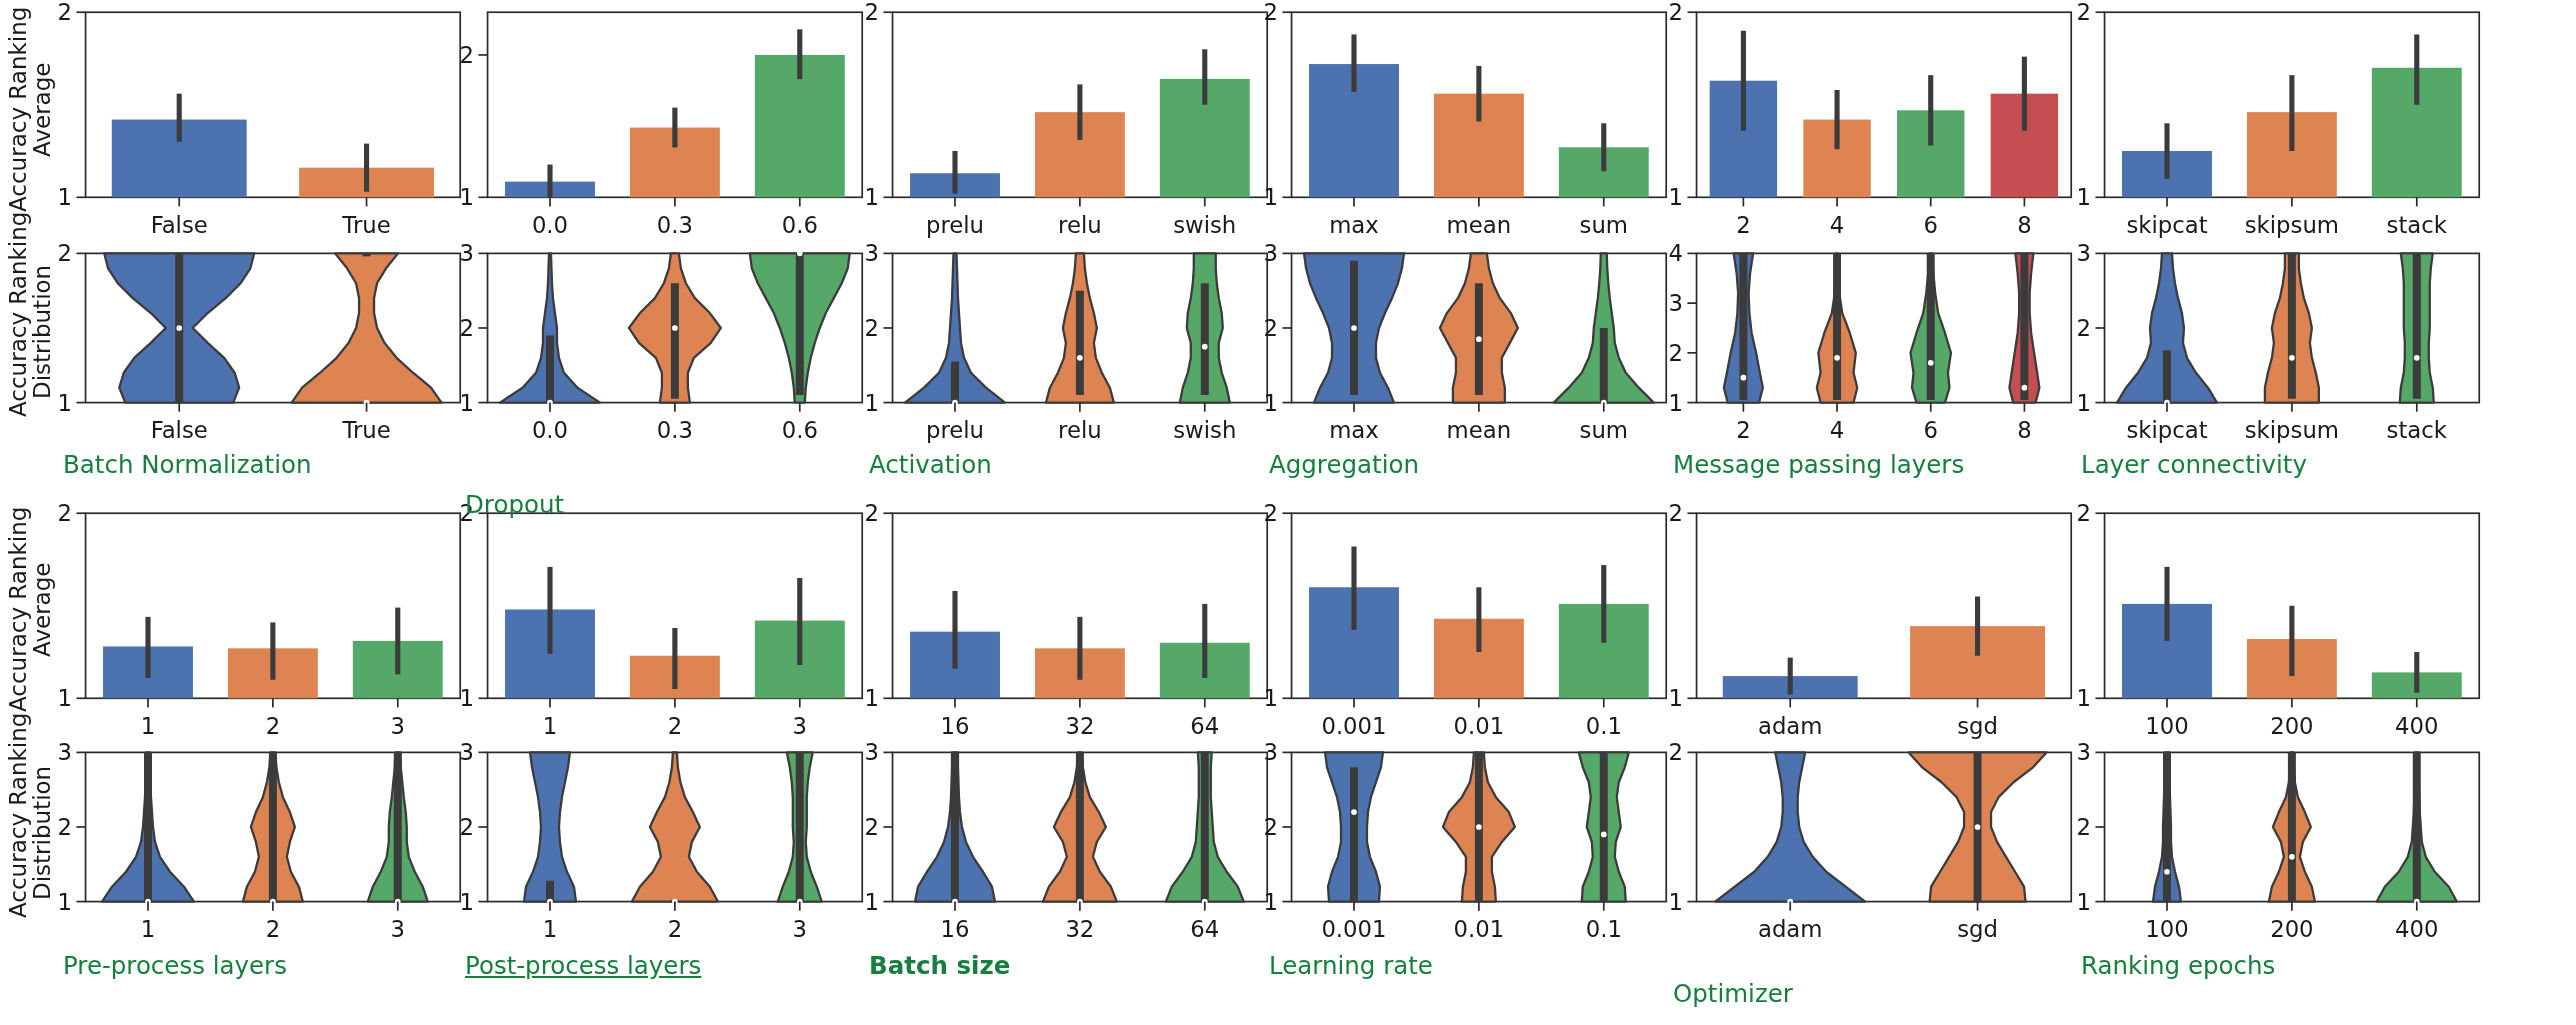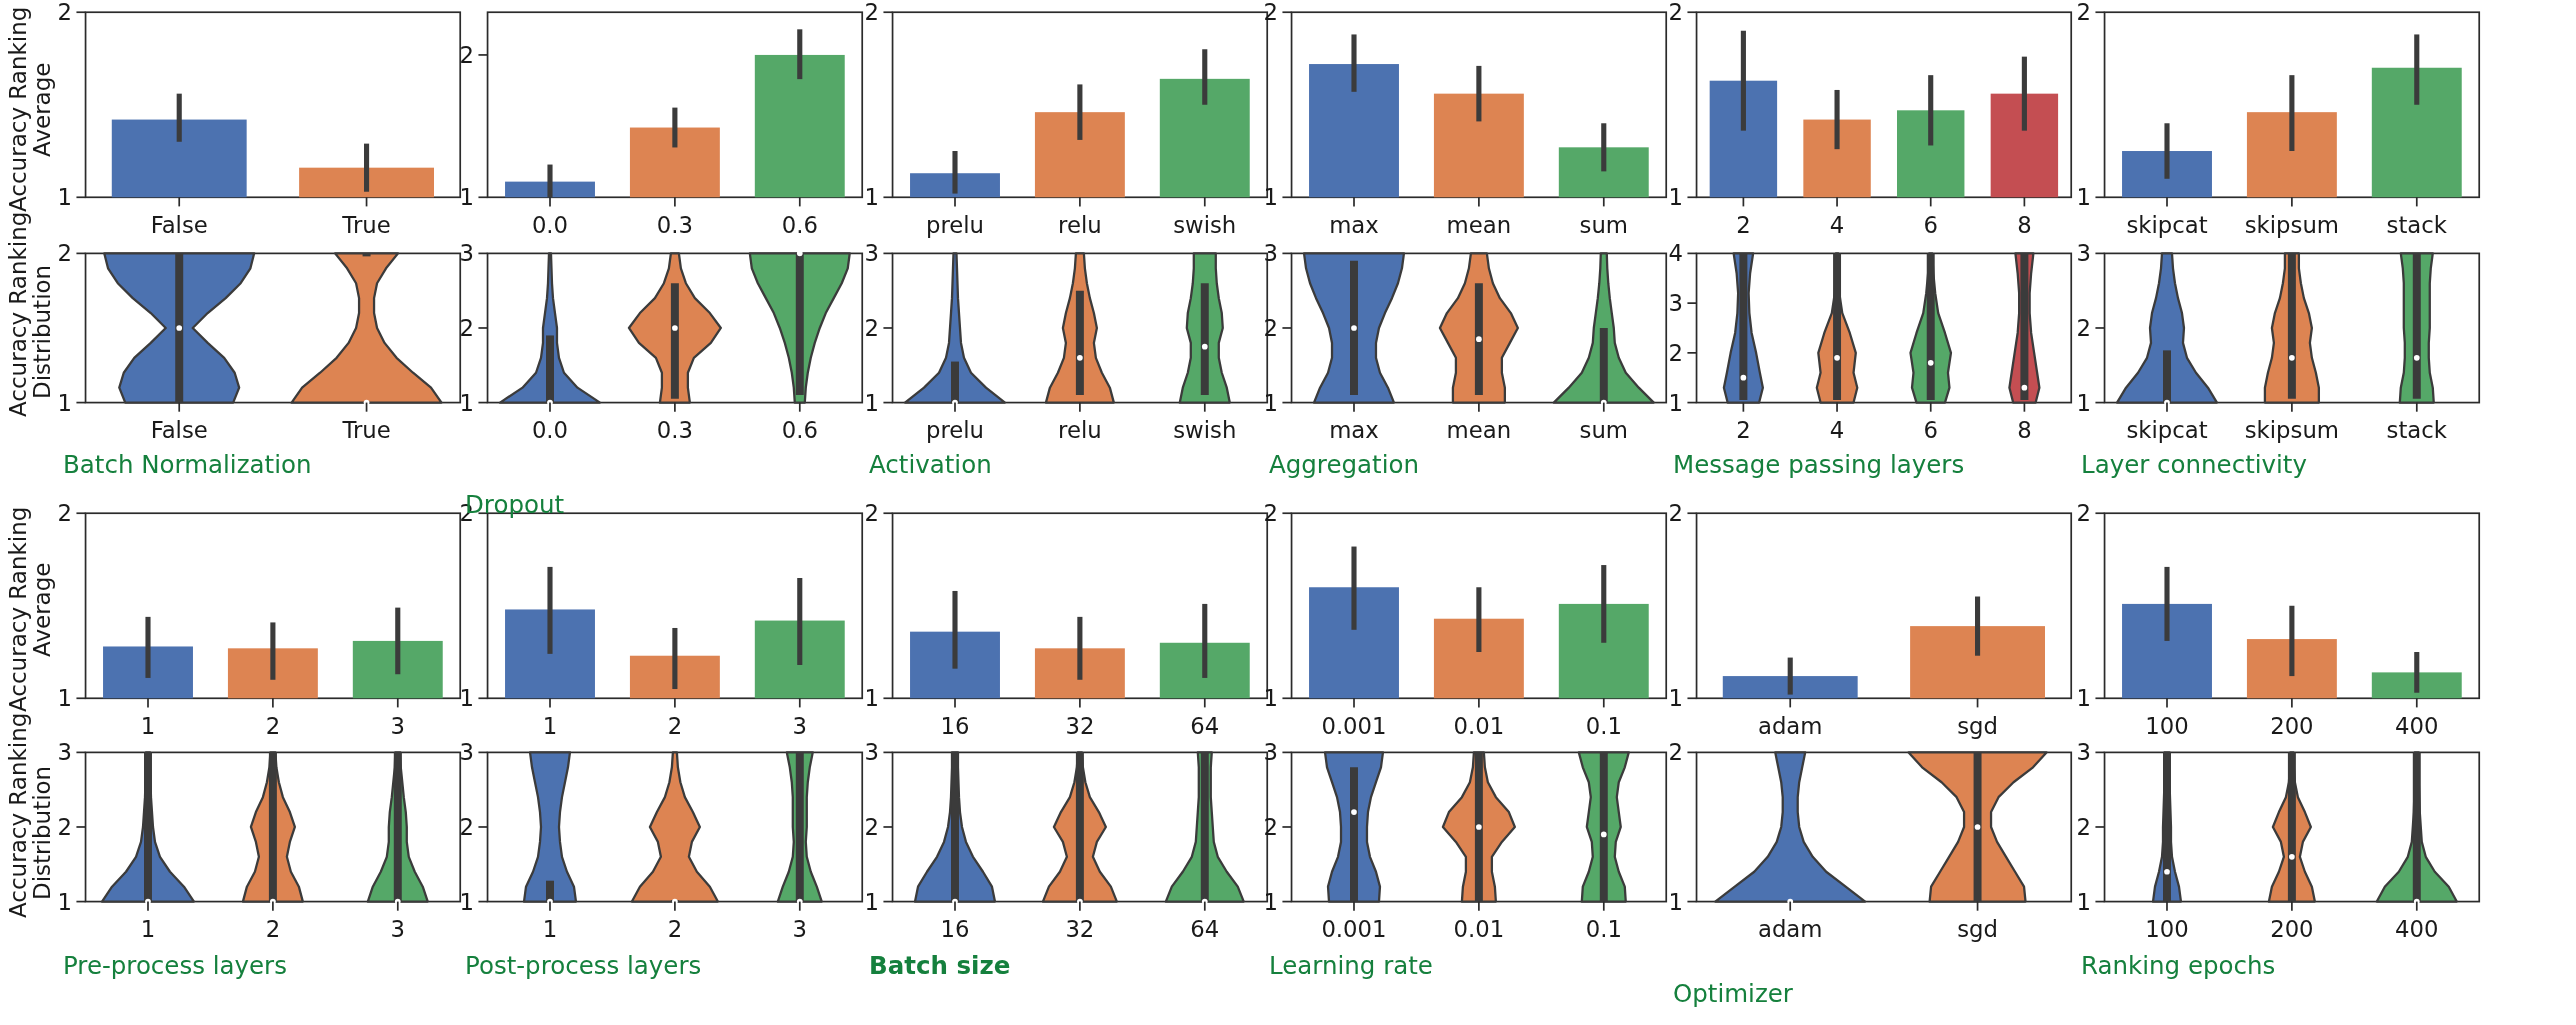--- a/index.html
+++ b/index.html
@@ -717,21 +717,21 @@
         <text x="608.3333333333334" y="344" class="xticktxt">400</text>
       </svg>
     </div>
     <div class="xtitle" style="left: 63px; top: 450px; width: 421px;">Batch Normalization</div>
     <div class="xtitle" style="left: 465px; top: 450px; width: 421px; margin-top: 40px;">Dropout</div>
     <div class="xtitle" style="left: 869px; top: 450px; width: 421px;">Activation</div>
     <div class="xtitle" style="left: 1673px; top: 450px; width: 421px;">Message passing layers</div>
     <div class="xtitle" style="left: 1269px; top: 450px; width: 421px;">Aggregation</div>
     <div class="xtitle" style="left: 2081px; top: 450px; width: 421px;">Layer connectivity</div>
     <div class="xtitle" style="left: 63px; top: 951px; width: 421px;">Pre-process layers</div>
-    <div class="xtitle" style="left: 465px; top: 951px; width: 421px;">Post-process layers</div>
+    <div class="xtitle" style="left: 465px; top: 951px; width: 421px; text-decoration: underline;">Post-process layers</div>
     <div class="xtitle" style="left: 869px; top: 951px; width: 421px; font-weight: bold;">Batch size</div>
     <div class="xtitle" style="left: 1269px; top: 951px; width: 421px;">Learning rate</div>
     <div class="xtitle" style="left: 1673px; top: 951px; width: 421px; margin-top: 28px;">Optimizer</div>
     <div class="xtitle" style="left: 2081px; top: 951px; width: 421px;">Ranking epochs</div>
     <div class="rowlabel" style="left: 5.7px; top: 6.8px; height: 205px;">Accuracy Ranking
 Average</div>
     <div class="rowlabel" style="left: 5.7px; top: 246px; height: 171px;">Accuracy Ranking
 Distribution</div>
     <div class="rowlabel" style="left: 5.7px; top: 507px; height: 205px;">Accuracy Ranking
 Average</div>

